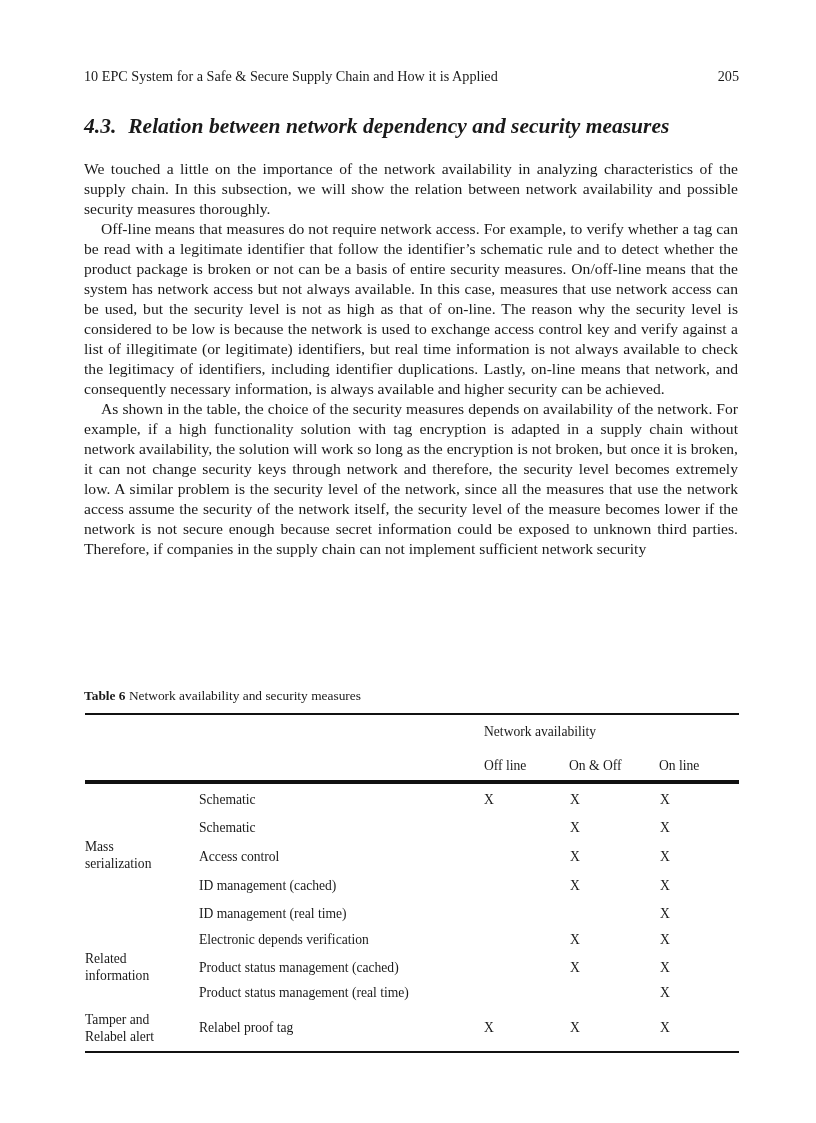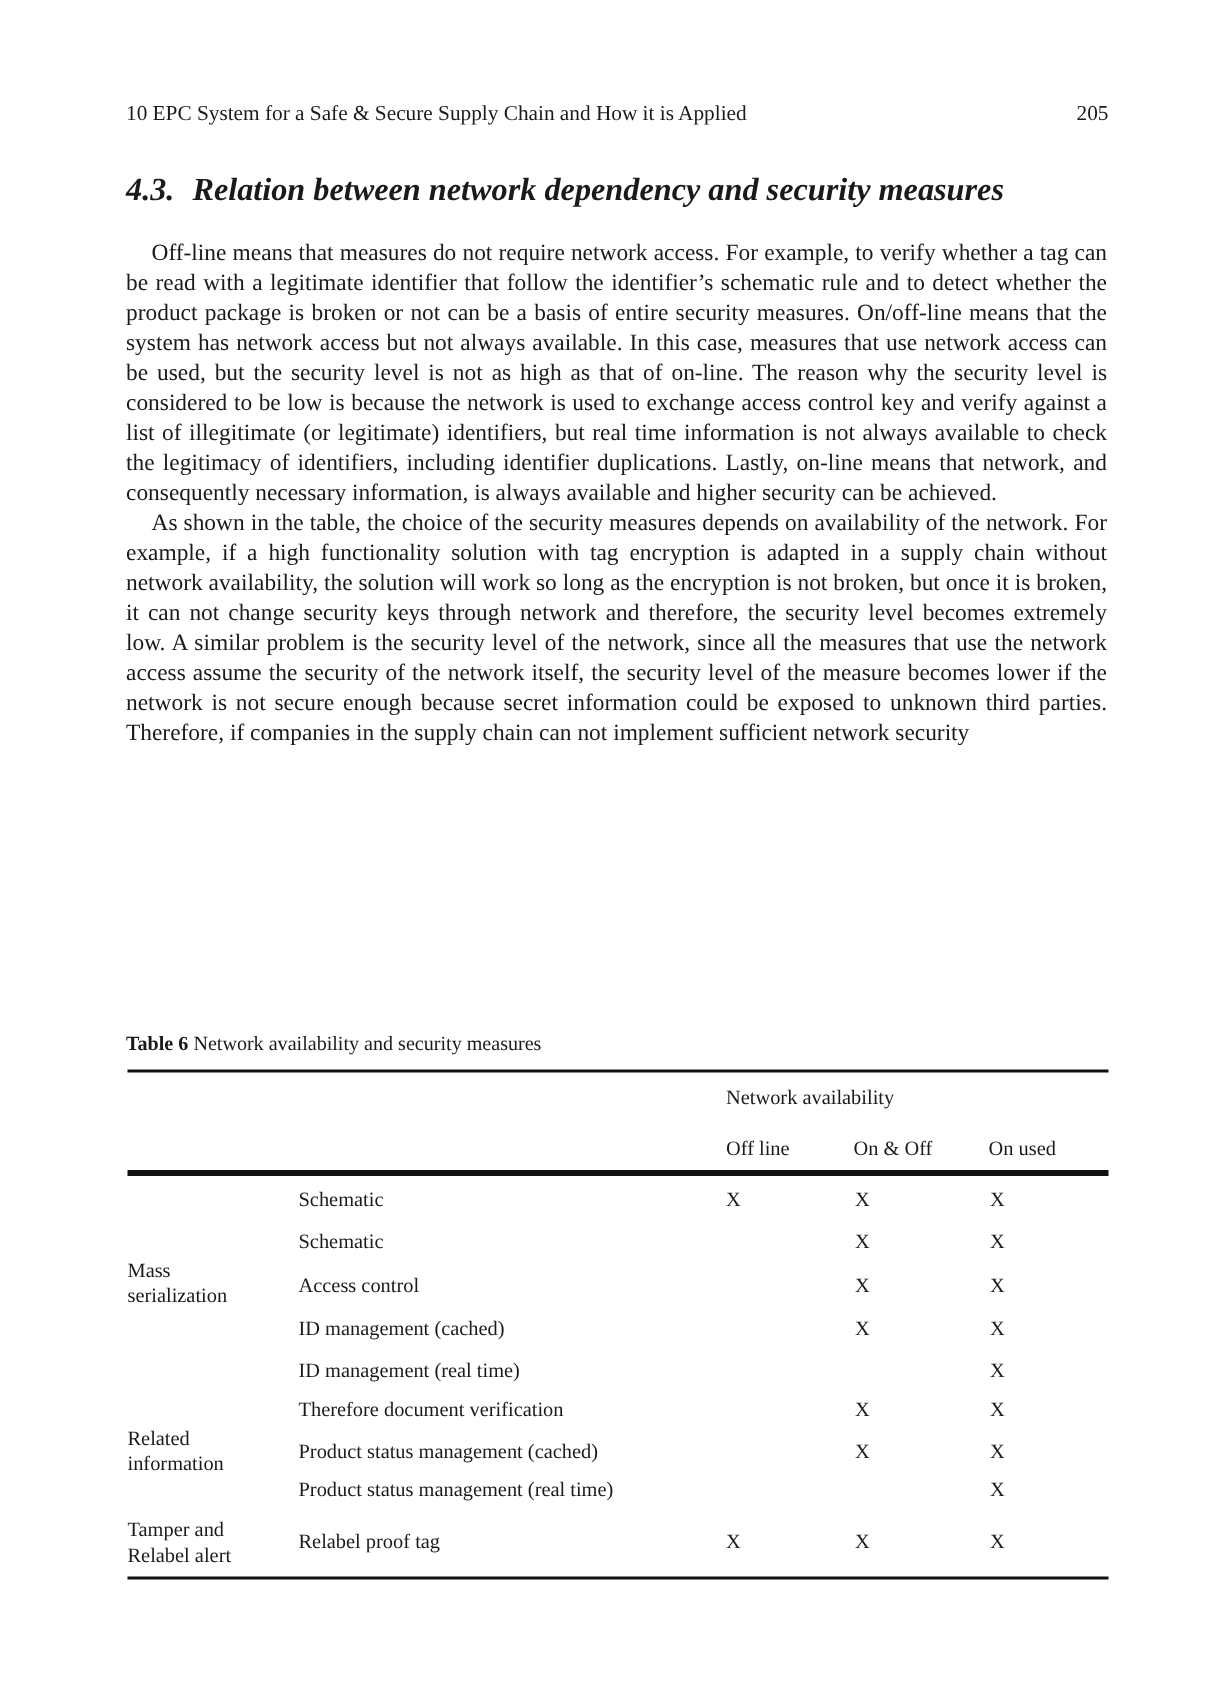--- a/index.html
+++ b/index.html
@@ -34,37 +34,38 @@
 <div class="running-head">
   <span class="title">10 EPC System for a Safe &amp; Secure Supply Chain and How it is Applied</span>
   <span class="page-no">205</span>
 </div>
 
 <div class="section-title">
   <span class="num">4.3.</span><span>Relation between network dependency and security measures</span>
 </div>
 
 <div class="body-text">
+  <p>We touched a little on the importance of the network availability in analyzing characteristics of the supply chain. In this subsection, we will show the relation between network availability and possible security measures thoroughly.</p>
   <p class="indent">Off-line means that measures do not require network access. For example, to verify whether a tag can be read with a legitimate identifier that follow the identi­fier’s schematic rule and to detect whether the product package is broken or not can be a basis of entire security measures. On/off-line means that the system has network access but not always available. In this case, measures that use network access can be used, but the security level is not as high as that of on-line. The reason why the security level is considered to be low is because the network is used to exchange access control key and verify against a list of illegitimate (or leg­itimate) identifiers, but real time information is not always available to check the legitimacy of identifiers, including identifier duplications. Lastly, on-line means that network, and consequently necessary information, is always available and higher security can be achieved.</p>
   <p class="indent">As shown in the table, the choice of the security measures depends on availabil­ity of the network. For example, if a high functionality solution with tag encrypt­ion is adapted in a supply chain without network availability, the solution will work so long as the encryption is not broken, but once it is broken, it can not change security keys through network and therefore, the security level becomes extremely low. A similar problem is the security level of the network, since all the measures that use the network access assume the security of the network itself, the security level of the measure becomes lower if the network is not secure enough because secret information could be exposed to unknown third parties. Therefore, if companies in the supply chain can not implement sufficient network security</p>
 </div>
 
 <div class="caption">
   <b>Table 6</b>
   <span>Network availability and security measures</span>
 </div>
 
 <div class="rule top"></div>
 <div class="rule mid"></div>
 <div class="rule bottom"></div>
 
 <div class="th" style="left:484px; top:723px;">Network availability</div>
 <div class="th" style="left:484px; top:757px;">Off line</div>
 <div class="th" style="left:569px; top:757px;">On &amp; Off</div>
-<div class="th" style="left:659px; top:757px;">On used</div>
+<div class="th" style="left:659px; top:757px;">On line</div>
 
 <div class="group" style="top:838px;">
   <div>Mass</div>
   <div>serialization</div>
 </div>
 <div class="group" style="top:950px;">
   <div>Related</div>
   <div>information</div>
 </div>
 <div class="group" style="top:1011px;">
@@ -90,21 +91,21 @@
 <div class="cell" style="left:199px; top:877px;">ID management (cached)</div>
 <div class="mark" style="left:479px; top:877px;"></div>
 <div class="mark" style="left:565px; top:877px;">X</div>
 <div class="mark" style="left:655px; top:877px;">X</div>
 
 <div class="cell" style="left:199px; top:905px;text-align:right;">ID management (real time)</div>
 <div class="mark" style="left:479px; top:905px;"></div>
 <div class="mark" style="left:565px; top:905px;"></div>
 <div class="mark" style="left:655px; top:905px;">X</div>
 
-<div class="cell" style="left:199px; top:931px;">Therefore document verification</div>
+<div class="cell" style="left:199px; top:931px;">Electronic depends verification</div>
 <div class="mark" style="left:479px; top:931px;"></div>
 <div class="mark" style="left:565px; top:931px;">X</div>
 <div class="mark" style="left:655px; top:931px;">X</div>
 
 <div class="cell" style="left:199px; top:959px;">Product status management (cached)</div>
 <div class="mark" style="left:479px; top:959px;"></div>
 <div class="mark" style="left:565px; top:959px;">X</div>
 <div class="mark" style="left:655px; top:959px;">X</div>
 
 <div class="cell" style="left:199px; top:984px;">Product status management (real time)</div>

